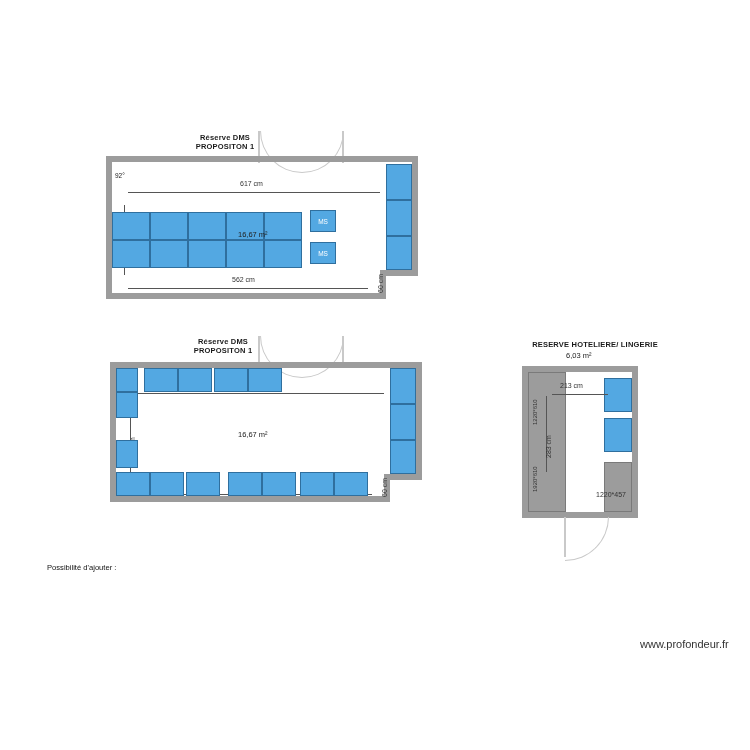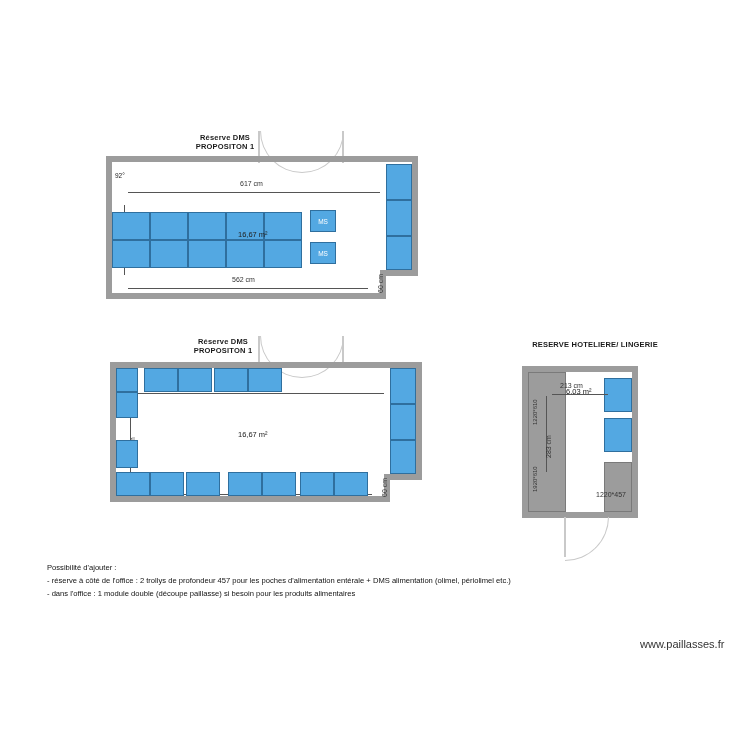--- a/index.html
+++ b/index.html
@@ -225,21 +225,21 @@
   <div class="furn" style="left:300px; top:472px; width:34px; height:24px;"></div>
   <div class="furn" style="left:334px; top:472px; width:34px; height:24px;"></div>
 
   <div class="furn" style="left:390px; top:368px; width:26px; height:36px;"></div>
   <div class="furn" style="left:390px; top:404px; width:26px; height:36px;"></div>
   <div class="furn" style="left:390px; top:440px; width:26px; height:34px;"></div>
 
   <div class="area-label" style="left:238px; top:430px;">16,67 m²</div>
 
   <div class="title" style="left:480px; top:340px; width:230px;">RESERVE HOTELIERE/ LINGERIE</div>
-  <div class="area-label" style="left:566px; top:351px;margin-top:36px;">6,03 m²</div>
+  <div class="area-label" style="left:566px; top:351px;">6,03 m²</div>
 
   <div class="wall" style="left:522px; top:366px; width:116px; height:6px;"></div>
   <div class="wall" style="left:522px; top:366px; width:6px; height:152px;"></div>
   <div class="wall" style="left:522px; top:512px; width:116px; height:6px;"></div>
   <div class="wall" style="left:632px; top:366px; width:6px; height:152px;"></div>
 
   <div class="furn grey" style="left:528px; top:372px; width:38px; height:140px;"></div>
   <div class="furn grey" style="left:604px; top:462px; width:28px; height:50px;"></div>
 
   <div class="furn" style="left:604px; top:378px; width:28px; height:34px;"></div>
@@ -252,18 +252,16 @@
   <div class="dim v" style="left:545px; top:458px;">283 cm</div>
 
   <div class="rot-label" style="left:532px; top:425px;">1220*610</div>
   <div class="rot-label" style="left:532px; top:492px;">1920*610</div>
   <div class="dim" style="left:596px; top:491px;">1220*457</div>
 
   <div class="door-arc" style="left:565px; top:517px; width:44px; height:44px; border-radius:0 0 44px 0; border-top:none; border-left:none;"></div>
   <div class="door-leaf" style="left:564px; top:517px; width:2px; height:40px;"></div>
 
   <div class="notes" style="left:47px; top:562px;">Possibilité d'ajouter :</div>
-  <div class="notes" style="left:47px; top:575px;">- réserve à côté de l'office : 2 trollys de profondeur 457 pour les poches d'alimentation entérale + DMS alimentation (olimel, périolimel etc.)</div>
-  <div class="notes" style="left:47px; top:588px;">- dans l'office : 1 module double (découpe paillasse) si besoin pour les produits alimentaires</div>
-
-  <div class="watermark" style="left:640px; top:638px;">www.paillasses.fr</div>
+
+  <div class="watermark" style="left:640px; top:638px;">www.profondeur.fr</div>
 
 </div>
 
 </body></html>

